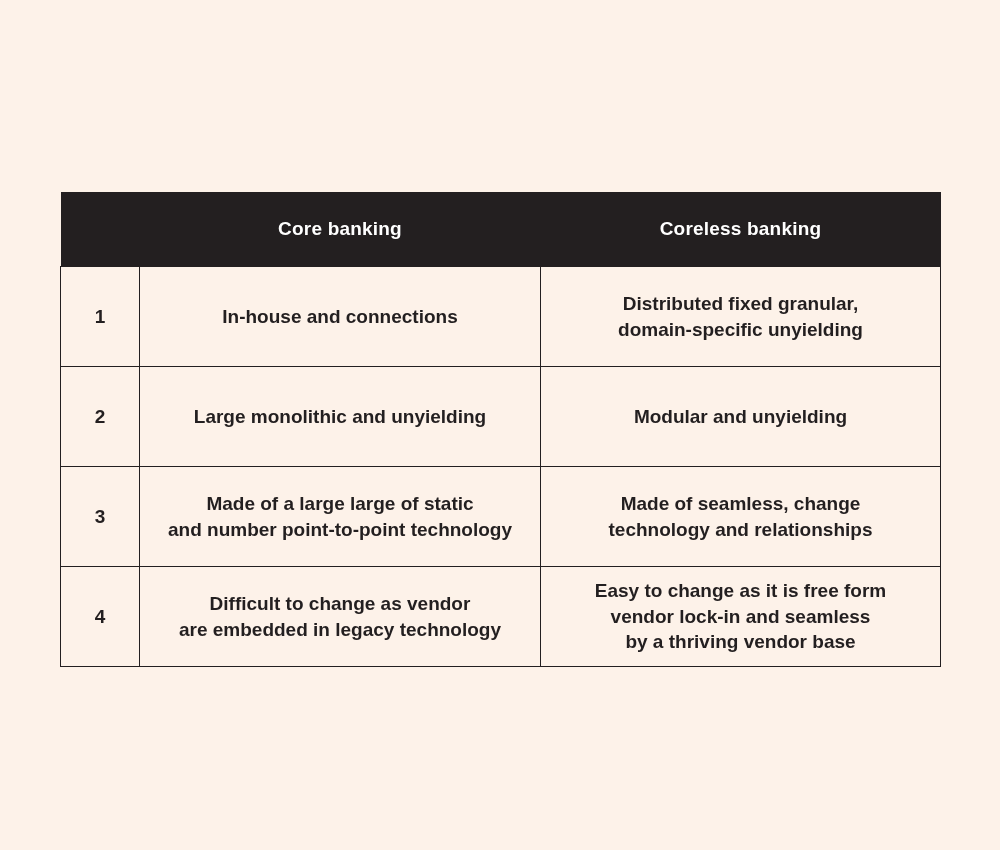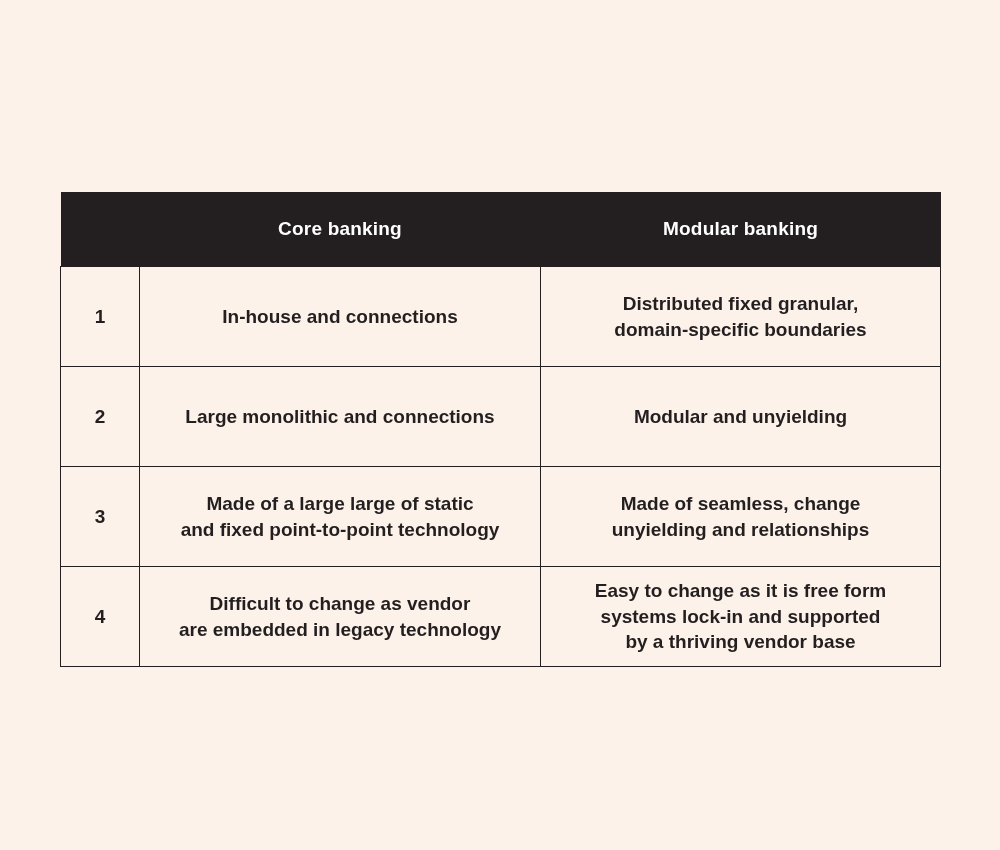--- a/index.html
+++ b/index.html
@@ -81,62 +81,62 @@
     <table class="compare">
       <colgroup>
         <col class="c-num">
         <col class="c-a">
         <col class="c-b">
       </colgroup>
       <thead>
         <tr>
           <th class="blank-head"></th>
           <th>Core banking</th>
-          <th>Modular banking</th>
+          <th>Coreless banking</th>
         </tr>
       </thead>
       <tbody>
         <tr>
           <td class="num">1</td>
           <td>
             <span class="cell-line">In-house and connections</span>
           </td>
           <td>
             <span class="cell-line">Distributed fixed granular,</span>
-            <span class="cell-line">domain-specific boundaries</span>
+            <span class="cell-line">domain-specific unyielding</span>
           </td>
         </tr>
         <tr>
           <td class="num">2</td>
           <td>
-            <span class="cell-line">Large monolithic and connections</span>
+            <span class="cell-line">Large monolithic and unyielding</span>
           </td>
           <td>
             <span class="cell-line">Modular and unyielding</span>
           </td>
         </tr>
         <tr>
           <td class="num">3</td>
           <td>
             <span class="cell-line">Made of a large large of static</span>
-            <span class="cell-line">and fixed point-to-point technology</span>
+            <span class="cell-line">and number point-to-point technology</span>
           </td>
           <td>
             <span class="cell-line">Made of seamless, change</span>
-            <span class="cell-line">unyielding and relationships</span>
+            <span class="cell-line">technology and relationships</span>
           </td>
         </tr>
         <tr>
           <td class="num">4</td>
           <td>
             <span class="cell-line">Difficult to change as vendor</span>
             <span class="cell-line">are embedded in legacy technology</span>
           </td>
           <td>
             <span class="cell-line">Easy to change as it is free form</span>
-            <span class="cell-line">systems lock-in and supported</span>
+            <span class="cell-line">vendor lock-in and seamless</span>
             <span class="cell-line">by a thriving vendor base</span>
           </td>
         </tr>
       </tbody>
     </table>
   </div>
 </div>
 
 </body></html>

